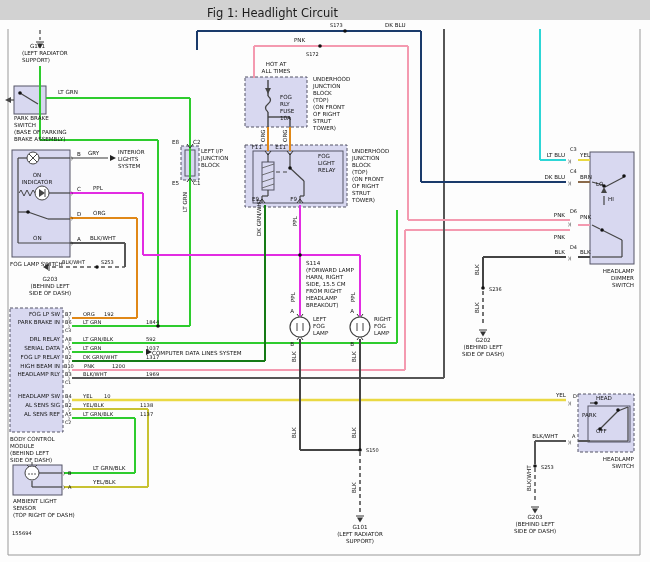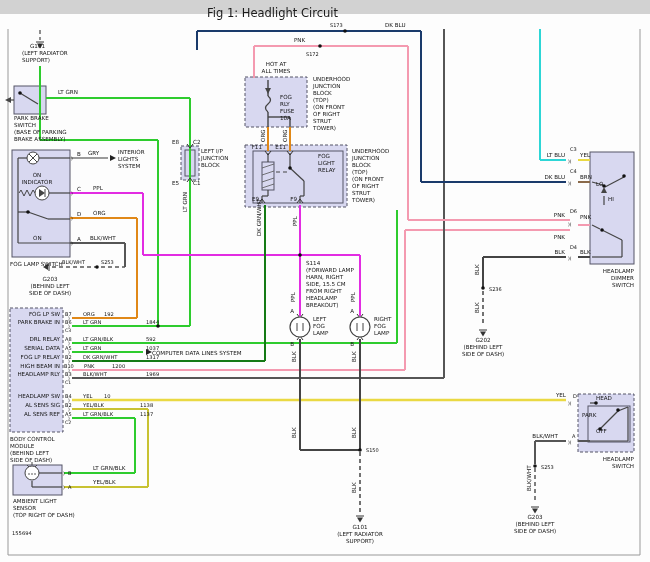--- a/index.html
+++ b/index.html
@@ -1,18 +1,18 @@
 <!DOCTYPE html>
 <html><head>
 <meta charset="utf-8">
 <style>
   html,body{margin:0;padding:0;background:#fff;}
   body{font-family:"DejaVu Sans","Liberation Sans",sans-serif;}
   #stage{position:relative;width:650px;height:562px;background:#fdfdfd;overflow:hidden;}
-  #titlebar{position:absolute;left:0;top:0;width:650px;height:14px;background:#d2d2d2;}
+  #titlebar{position:absolute;left:0;top:0;width:650px;height:20px;background:#d2d2d2;}
   #titlebar span{position:absolute;left:207px;top:6px;font-size:11.5px;color:#1b1b1b;}
   svg{position:absolute;left:0;top:0;}
   text{font-family:"DejaVu Sans","Liberation Sans",sans-serif;fill:#141414;}
 </style>
 </head>
 <body>
 
 <div id="stage">
   <div id="titlebar">
     <span>Fig 1: Headlight Circuit</span>

